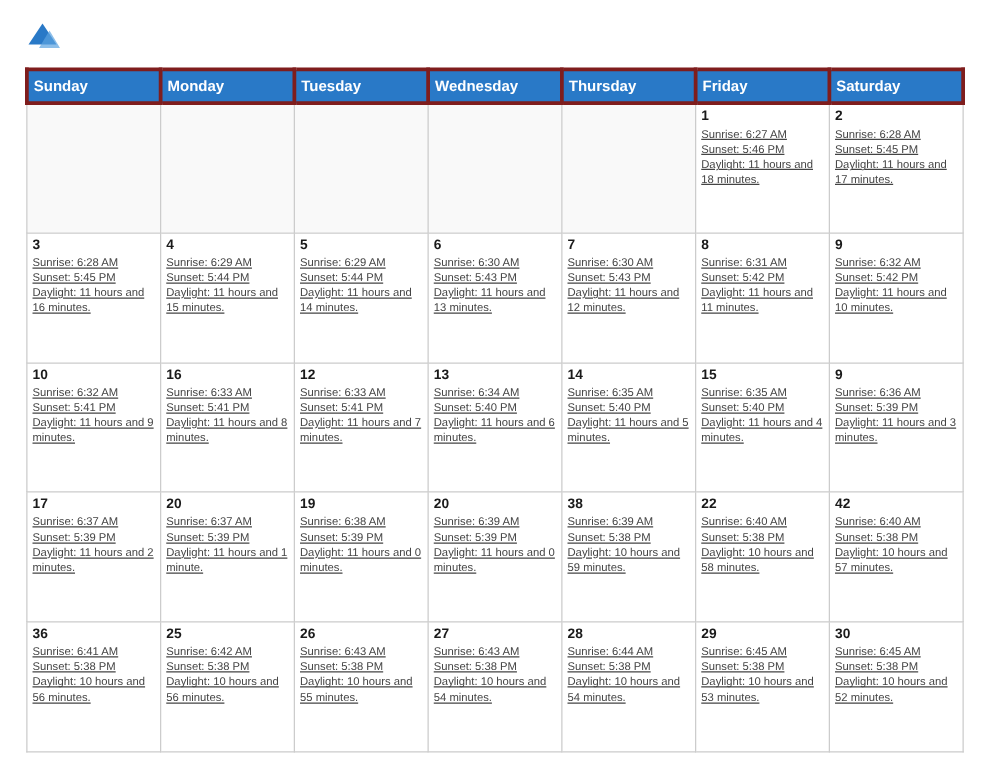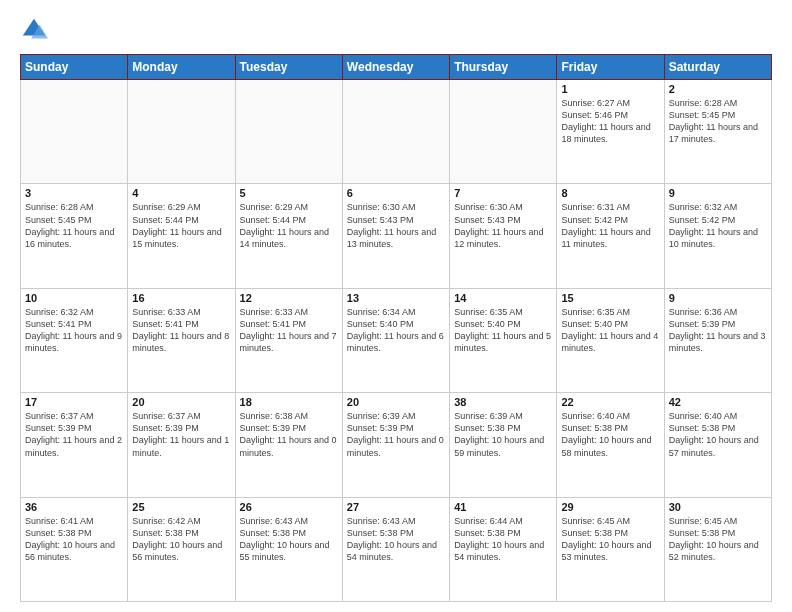--- a/index.html
+++ b/index.html
@@ -62,21 +62,21 @@
       width: 100%;
       table-layout: fixed;
     }
     .calendar th {
       background: #2979c7;
       color: #fff;
       font-size: 12px;
       font-weight: bold;
       padding: 5px 4px;
       text-align: left;
-      border: 1px solid #7f1d1d;
+      border: 3px solid #7f1d1d;
     }
     .calendar td {
       border: 1px solid #ccc;
       vertical-align: top;
       padding: 3px 4px;
       font-size: 9.5px;
       color: #333;
       background: #fff;
       height: 80px;
     }
@@ -87,20 +87,21 @@
       font-size: 11px;
       font-weight: bold;
       color: #1a1a1a;
       display: block;
       margin-bottom: 2px;
     }
     .day-info {
       font-size: 9px;
       color: #444;
       line-height: 1.35;
+      text-decoration: underline;
     }
     .week-row td {
       height: 80px;
     }
   </style>
 </head>
 <body>
 
 <div class="page">
   <div class="header">
@@ -211,21 +212,21 @@
         <tr class="week-row">
           <td>
             <span class="day-num">17</span>
             <div class="day-info">Sunrise: 6:37 AM<br>Sunset: 5:39 PM<br>Daylight: 11 hours and 2 minutes.</div>
           </td>
           <td>
             <span class="day-num">20</span>
             <div class="day-info">Sunrise: 6:37 AM<br>Sunset: 5:39 PM<br>Daylight: 11 hours and 1 minute.</div>
           </td>
           <td>
-            <span class="day-num">18</span>
+            <span class="day-num">19</span>
             <div class="day-info">Sunrise: 6:38 AM<br>Sunset: 5:39 PM<br>Daylight: 11 hours and 0 minutes.</div>
           </td>
           <td>
             <span class="day-num">20</span>
             <div class="day-info">Sunrise: 6:39 AM<br>Sunset: 5:39 PM<br>Daylight: 11 hours and 0 minutes.</div>
           </td>
           <td>
             <span class="day-num">38</span>
             <div class="day-info">Sunrise: 6:39 AM<br>Sunset: 5:38 PM<br>Daylight: 10 hours and 59 minutes.</div>
           </td>
@@ -249,21 +250,21 @@
           </td>
           <td>
             <span class="day-num">26</span>
             <div class="day-info">Sunrise: 6:43 AM<br>Sunset: 5:38 PM<br>Daylight: 10 hours and 55 minutes.</div>
           </td>
           <td>
             <span class="day-num">27</span>
             <div class="day-info">Sunrise: 6:43 AM<br>Sunset: 5:38 PM<br>Daylight: 10 hours and 54 minutes.</div>
           </td>
           <td>
-            <span class="day-num">41</span>
+            <span class="day-num">28</span>
             <div class="day-info">Sunrise: 6:44 AM<br>Sunset: 5:38 PM<br>Daylight: 10 hours and 54 minutes.</div>
           </td>
           <td>
             <span class="day-num">29</span>
             <div class="day-info">Sunrise: 6:45 AM<br>Sunset: 5:38 PM<br>Daylight: 10 hours and 53 minutes.</div>
           </td>
           <td>
             <span class="day-num">30</span>
             <div class="day-info">Sunrise: 6:45 AM<br>Sunset: 5:38 PM<br>Daylight: 10 hours and 52 minutes.</div>
           </td>

